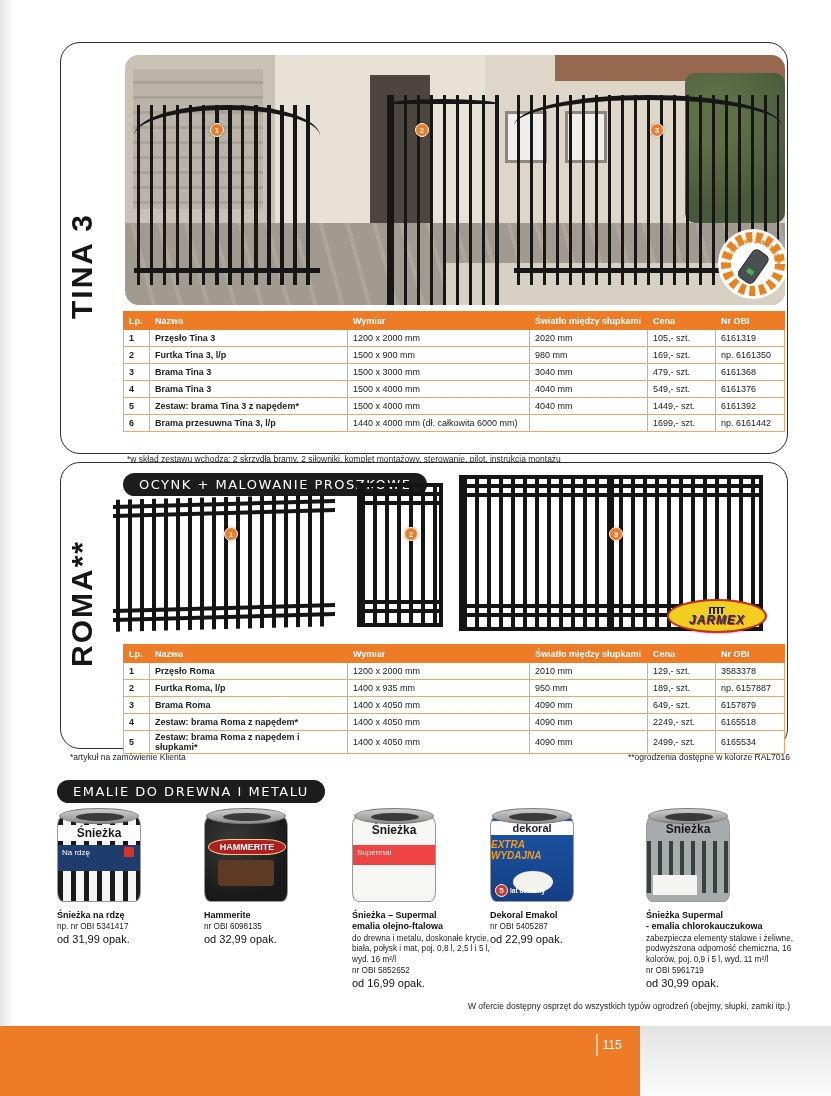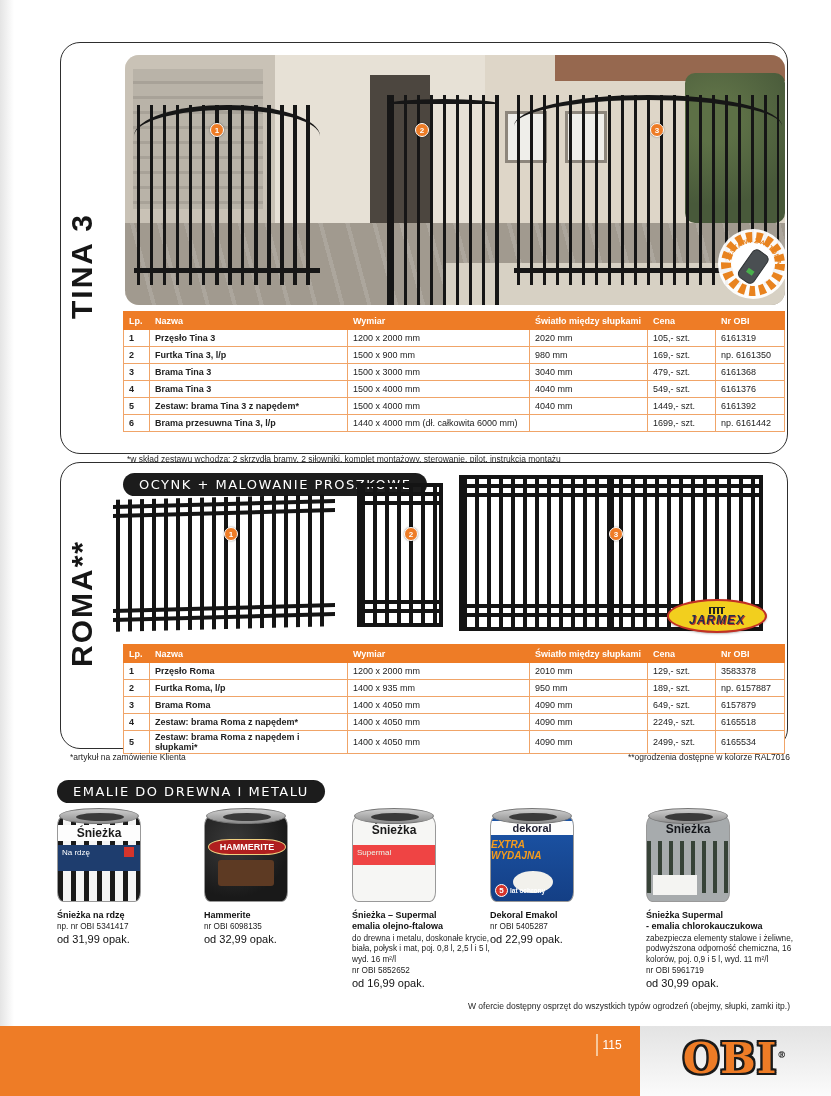--- a/index.html
+++ b/index.html
@@ -426,16 +426,13 @@
   </div>
 
   <div class="avail-note">W ofercie dostępny osprzęt do wszystkich typów ogrodzeń (obejmy, słupki, zamki itp.)</div>
 
   <div class="footer-orange"></div>
   <div class="pagenum">
     <div class="bar"></div>
     <div class="num">115</div>
   </div>
   <div class="footer-right"></div>
-  <div class="obi-logo">
-    <span>OBI</span><sup>®</sup>
-  </div>
 </div>
 
 </body></html>

